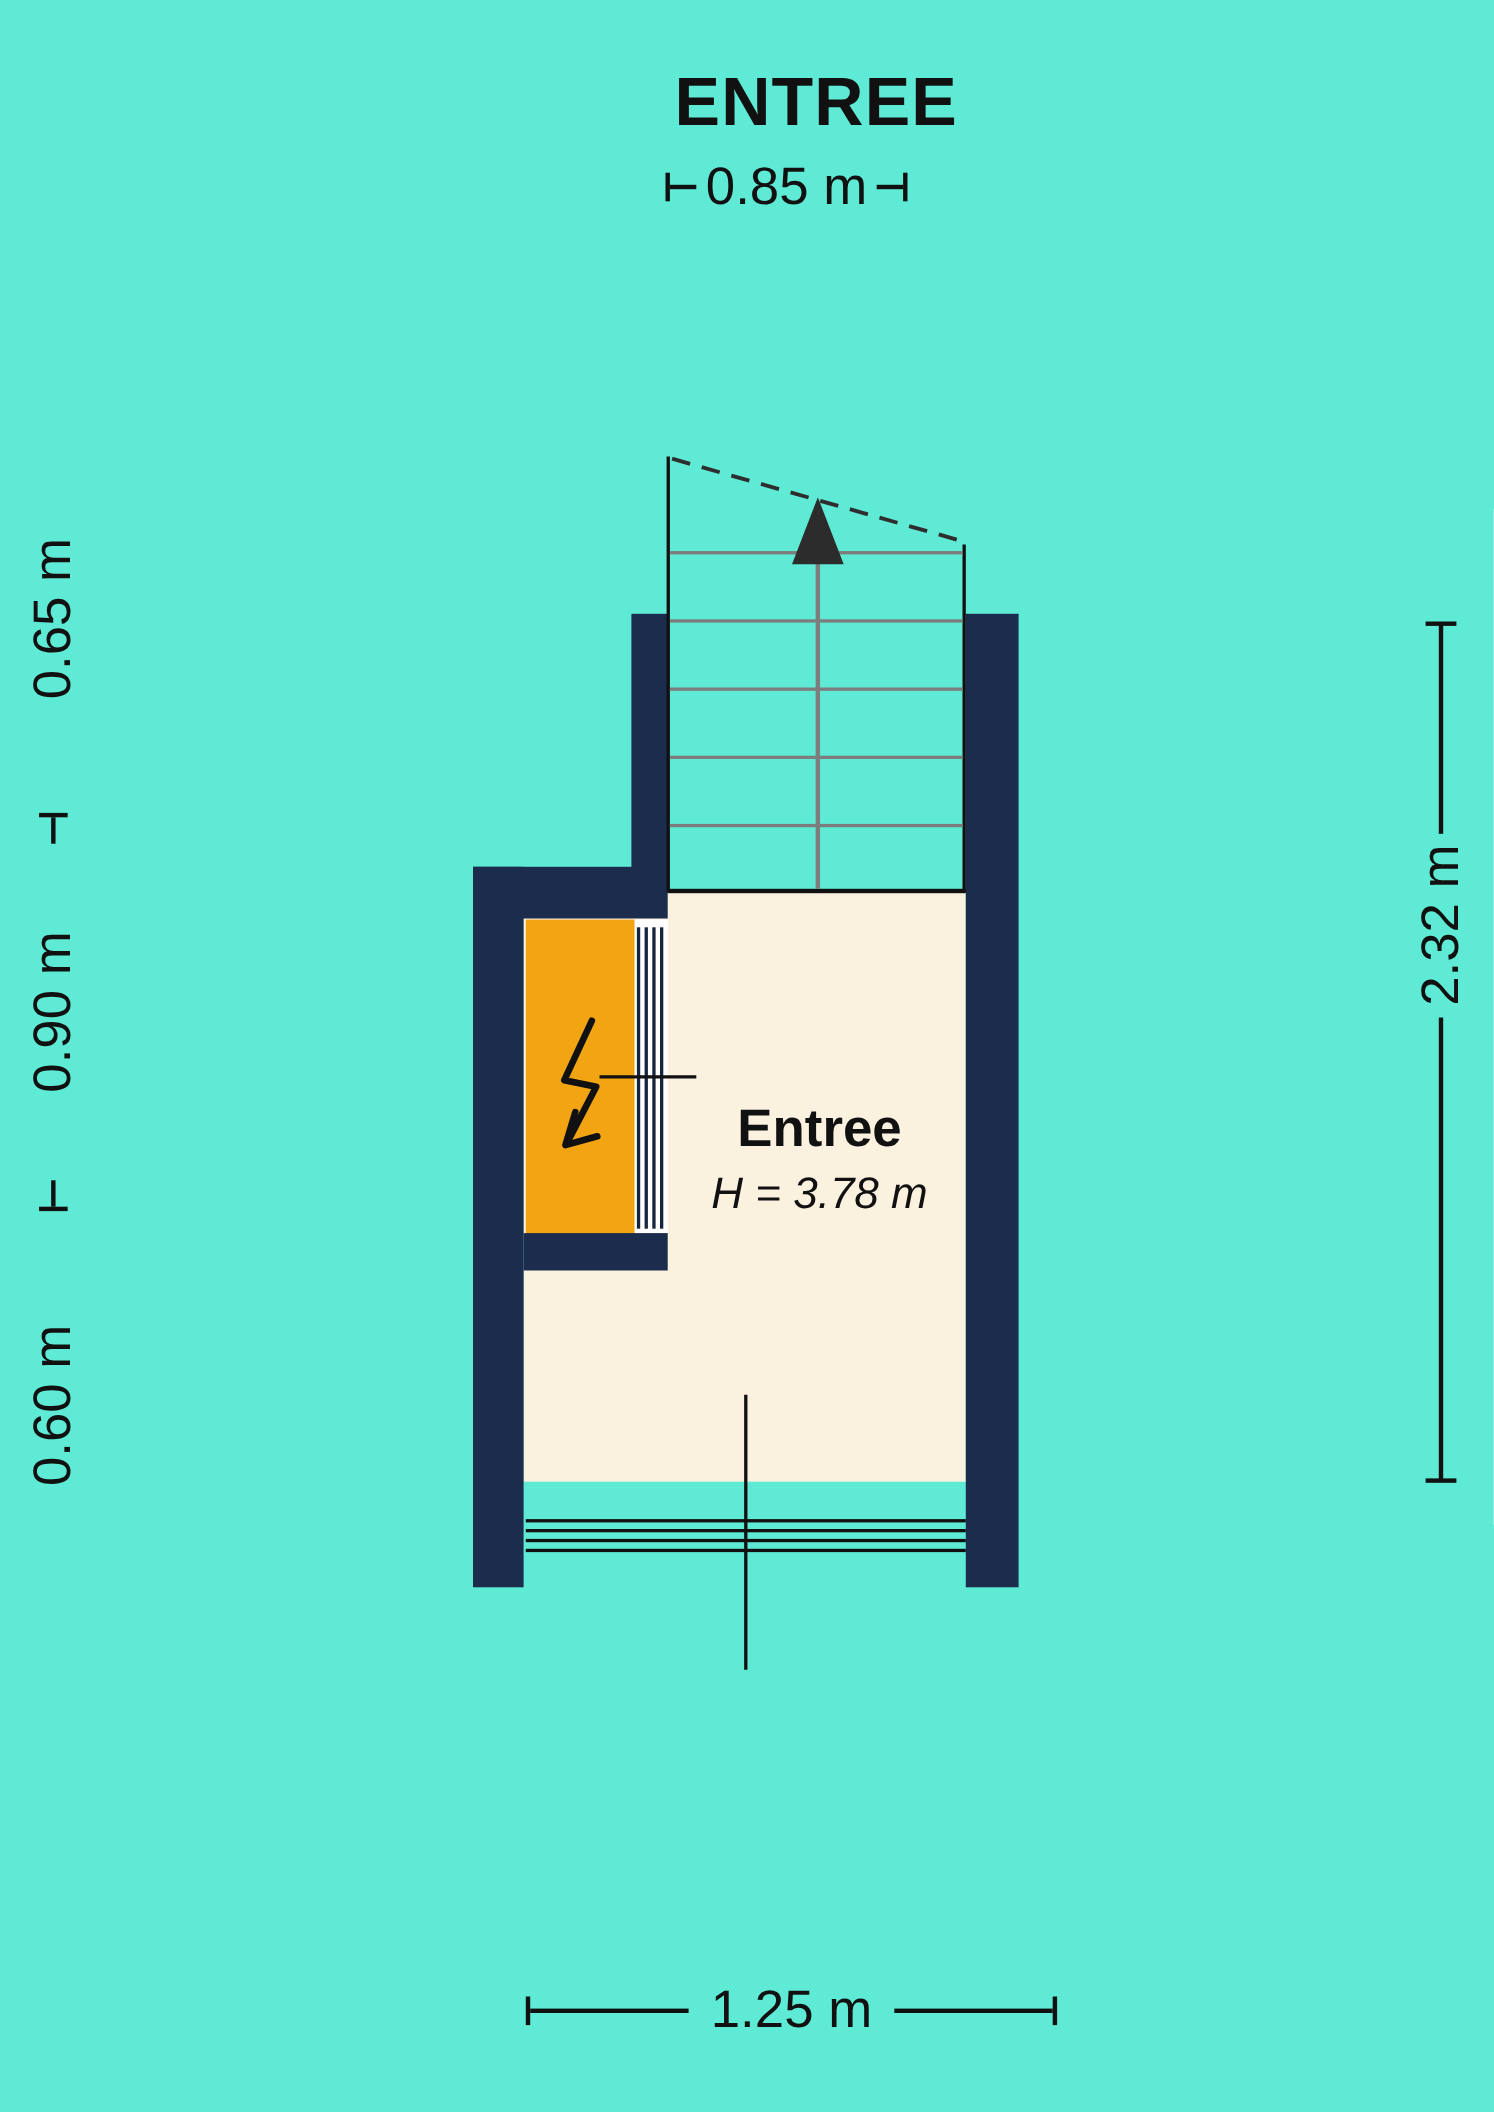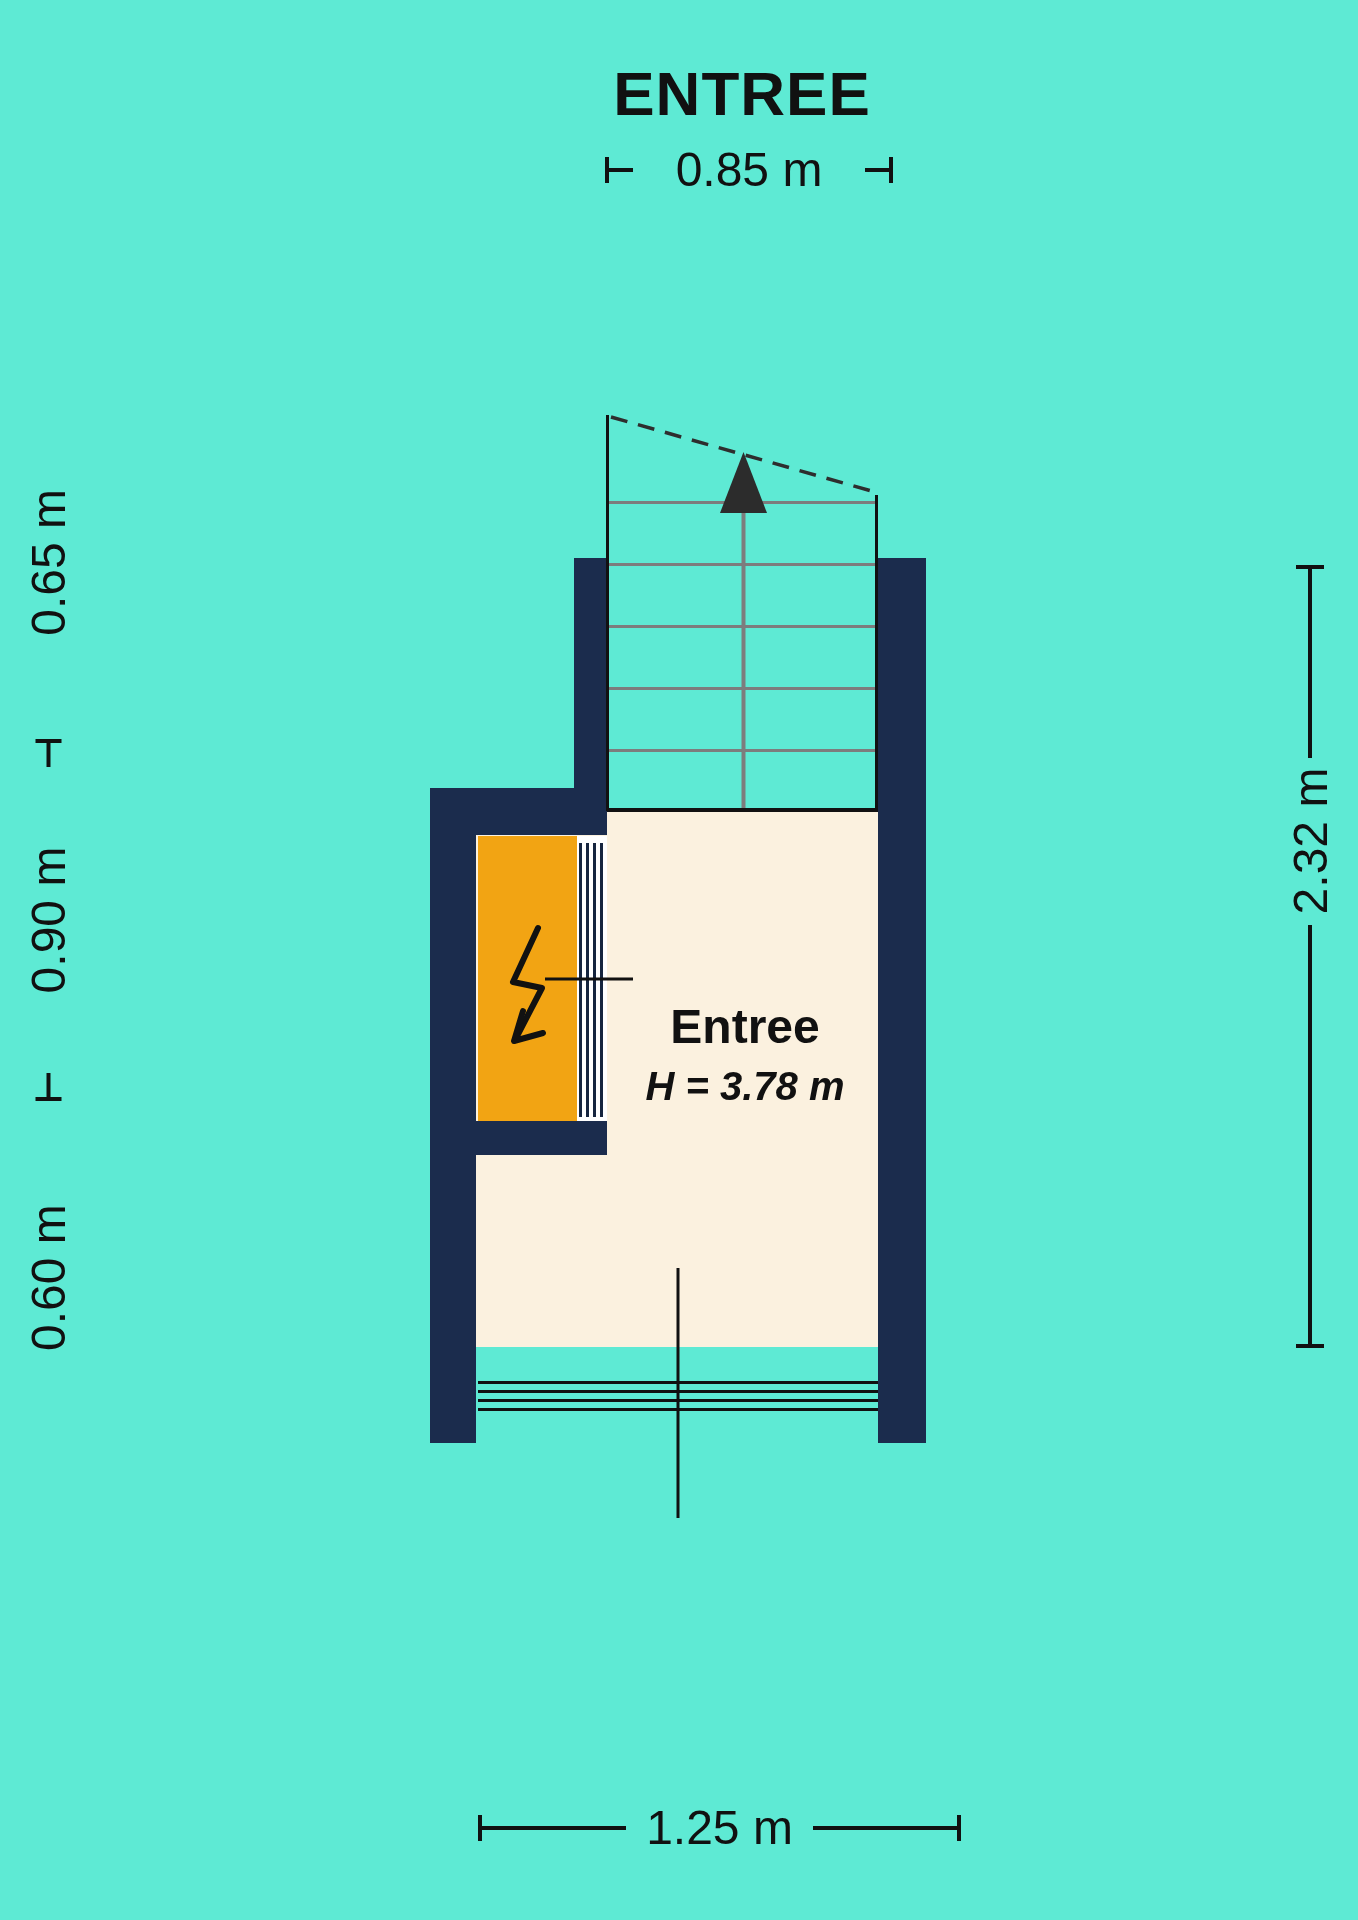--- a/index.html
+++ b/index.html
@@ -8,31 +8,31 @@
 
   .abs{position:absolute;}
 
   
   .title{position:absolute;left:742px;top:58px;transform:translateX(-50%);
          font-size:62px;font-weight:600;letter-spacing:1px;white-space:nowrap;}
   .dim-label{font-size:48px;font-weight:500;white-space:nowrap;}
   .room-name{position:absolute;left:745px;top:1026px;transform:translate(-50%,-50%);
              font-size:48px;font-weight:600;white-space:nowrap;}
   .room-height{position:absolute;left:745px;top:1086px;transform:translate(-50%,-50%);
-               font-size:40px;font-style:italic;font-weight:700;white-space:nowrap;}
+               font-size:40px;font-style:italic;font-weight:400;white-space:nowrap;}
 
   
   .tick{position:relative;width:4px;height:26px;background:#111;flex:0 0 auto;}
   .tick.open-right::after{content:"";position:absolute;left:4px;top:50%;
         transform:translateY(-50%);width:24px;height:4px;background:#111;}
   .tick.open-left::after{content:"";position:absolute;right:4px;top:50%;
         transform:translateY(-50%);width:24px;height:4px;background:#111;}
   .dim-line{height:4px;background:#111;flex:1 1 auto;}
 
-  .dim-top{position:absolute;left:605px;top:142px;width:288px;
+  .dim-top{position:absolute;left:605px;top:142px;width:220px;
            display:flex;align-items:center;justify-content:space-between;}
   .dim-bottom{position:absolute;left:478px;top:1800px;width:483px;
            display:flex;align-items:center;}
   .dim-bottom .dim-label{margin:0 20px;}
 
   .dim-left-anchor{position:absolute;left:48px;top:920px;width:0;height:0;}
   .dim-left{position:absolute;width:862px;transform:translate(-50%,-50%) rotate(-90deg);
             display:flex;align-items:center;justify-content:space-between;white-space:nowrap;}
 
   .dim-right-label-anchor{position:absolute;left:1310px;top:841px;width:0;height:0;}

